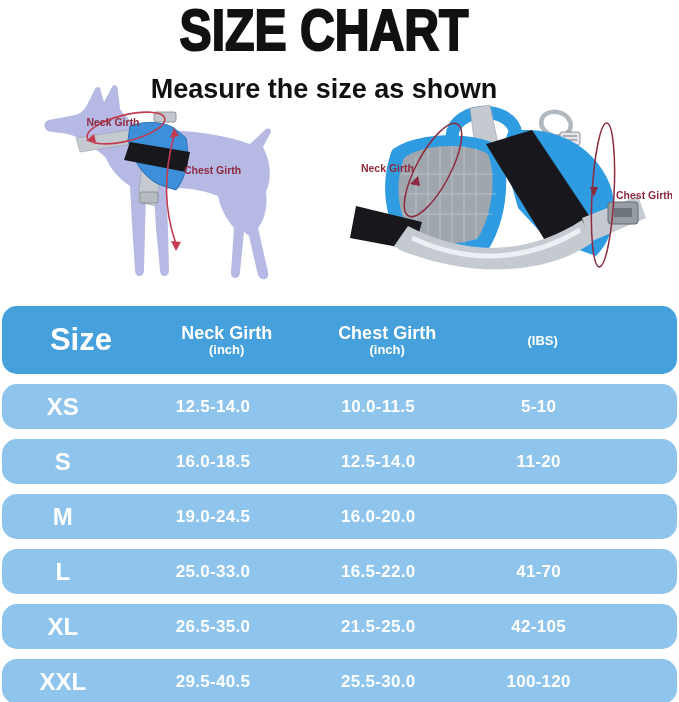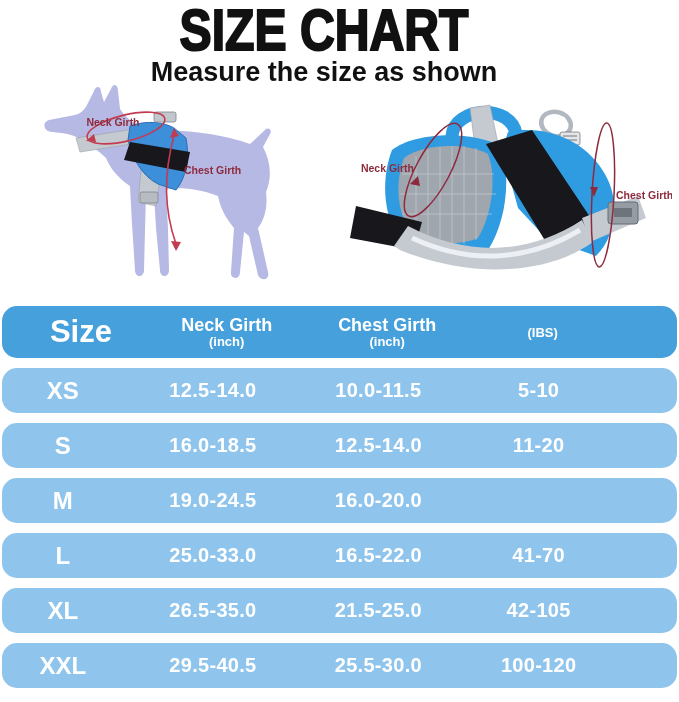--- a/index.html
+++ b/index.html
@@ -9,44 +9,44 @@
     font-family:"Liberation Sans", sans-serif;
   }
   
   .title-block{position:absolute;top:0;left:0;width:648px;text-align:center;color:var(--title-black);}
   .main-title{
     display:inline-block;margin:2px 0 0 0;
     font-size:56px;font-weight:900;line-height:1.0;
     letter-spacing:0px;transform:scale(.86,1.02);transform-origin:center top;
     -webkit-text-stroke:2px var(--title-black);
   }
-  .sub-title{margin:0;font-size:27px;font-weight:600;line-height:1.05;}
+  .sub-title{margin:17px;font-size:27px;font-weight:600;line-height:1.05;}
   
   .fig{position:absolute;}
   .fig-dog{left:18px;top:84px;width:302px;height:216px;}
   .fig-harness{left:350px;top:90px;width:322px;height:202px;}
   .ann-text{font:bold 10.5px "Liberation Sans",sans-serif;fill:var(--label-red);}
   .ann-stroke{stroke:var(--arrow-red);stroke-width:1.6;fill:none;}
   .ann-stroke-dark{stroke:var(--label-red);stroke-width:1.5;fill:none;}
   .arrow{fill:var(--arrow-red);}
   .arrow-dark{fill:var(--label-red);}
   
   .size-table{
     position:absolute;left:2px;top:306px;width:675px;
     display:flex;flex-direction:column;gap:10px;
   }
   .trow{
     display:grid;grid-template-columns:18% 26.5% 22.5% 25% 8%;
     align-items:center;text-align:center;
     background:var(--row-blue);border-radius:15px;height:45px;color:#ffffff;
   }
-  .trow.header-row{background:var(--header-blue);height:52px;padding-left:20px;}
+  .trow.header-row{background:var(--header-blue);height:68px;padding-left:20px;}
   .size-cell{font-size:24px;font-weight:bold;}
   .header-row .size-cell{font-size:31px;}
-  .val-cell{font-size:20px;font-weight:bold;letter-spacing:.3px;}
+  .val-cell{font-size:17px;font-weight:bold;letter-spacing:.3px;}
   .hdr-title{font-size:18px;font-weight:bold;line-height:1.1;}
   .hdr-unit{font-size:13px;font-weight:bold;line-height:1.0;}
 </style>
 </head>
 <body>
 
 <div class="title-block">
   <h1 class="main-title">SIZE CHART</h1>
   <p class="sub-title">Measure the size as shown</p>
 </div>

